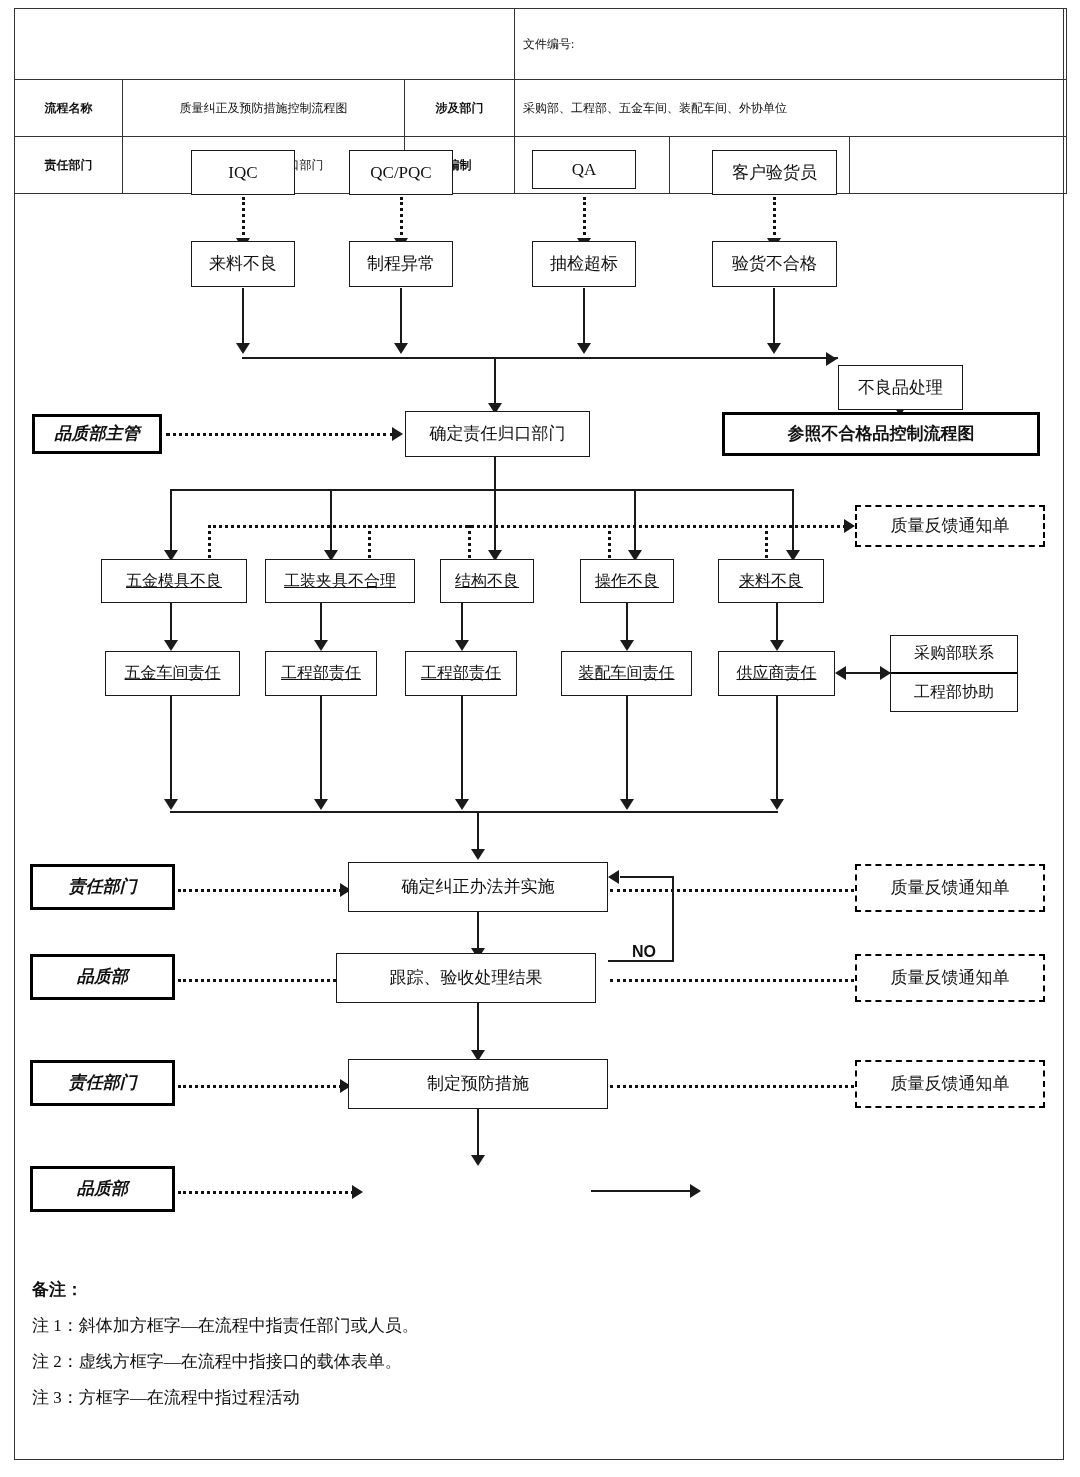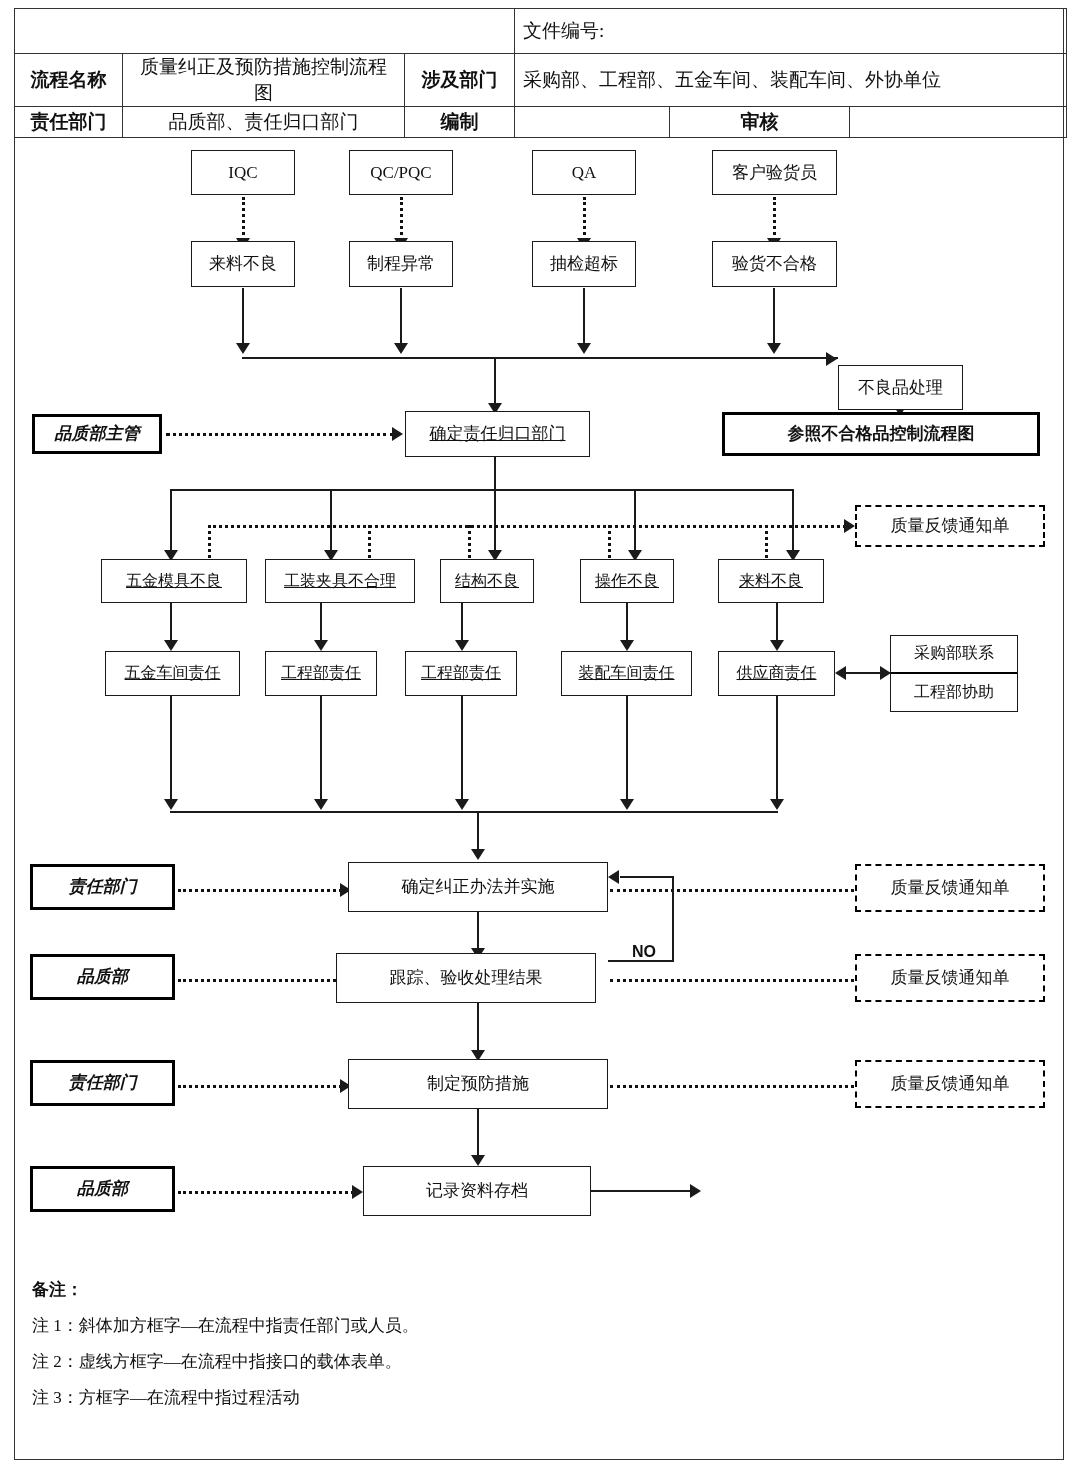--- a/index.html
+++ b/index.html
@@ -1,21 +1,21 @@
 <!DOCTYPE html>
 <html><head>
 <meta charset="utf-8">
 <style>
   html,body{margin:0;padding:0;background:#ffffff;}
   body{font-family:"Liberation Serif","DejaVu Serif",serif;color:#111;}
   #page{position:relative;width:1080px;height:1477px;overflow:hidden;background:#fff;}
 
   
   .hdr{position:absolute;left:14px;top:8px;width:1052px;border-collapse:collapse;table-layout:fixed;}
-  .hdr td{border:1px solid #333;padding:0 8px;font-size:19px;vertical-align:middle;height:30px;}
+  .hdr td{border:1px solid #333;padding:13px 8px;font-size:12px;vertical-align:middle;height:30px;}
   .hdr td.b{font-weight:bold;text-align:center;}
   .hdr td.c{text-align:center;}
   .hdr td.noline{border:none;}
   .hdr td.tall{height:44px;}
 
   
   .frame{position:absolute;left:14px;top:8px;width:1050px;height:1452px;border:1px solid #333;box-sizing:border-box;pointer-events:none;}
 
   
   .bx{position:absolute;box-sizing:border-box;display:flex;align-items:center;justify-content:center;
@@ -90,21 +90,21 @@
     </tr>
   </tbody>
     </table>
 
   <div class="bx" style="left:191px;top:150px;width:104px;height:45px;">
       <span>IQC</span>
     </div>
   <div class="bx" style="left:349px;top:150px;width:104px;height:45px;">
       <span>QC/PQC</span>
     </div>
-  <div class="bx" style="left:532px;top:150px;width:104px;height:45px;">
+  <div class="bx" style="left:532px;top:150px;width:104px;height:39px;">
       <span>QA</span>
     </div>
   <div class="bx" style="left:712px;top:150px;width:125px;height:45px;">
       <span>客户验货员</span>
     </div>
 
   <div class="dln dlnv" style="left:242px;top:197px;height:44px;"></div>
   <div class="arw down" style="left:236px;top:238px;"></div>
   <div class="dln dlnv" style="left:400px;top:197px;height:44px;"></div>
   <div class="arw down" style="left:394px;top:238px;"></div>
@@ -148,21 +148,21 @@
     </div>
 
   <div class="ln lnv" style="left:494px;top:358px;height:50px;"></div>
   <div class="arw down" style="left:488px;top:403px;"></div>
 
   <div class="bx ital thick" style="left:32px;top:414px;width:130px;height:40px;">
       <span>品质部主管</span>
     </div>
   <div class="dln dlnh" style="left:166px;top:433px;width:228px;"></div>
   <div class="arw right" style="left:392px;top:427px;"></div>
-  <div class="bx" style="left:405px;top:411px;width:185px;height:46px;text-decoration:underline;">
+  <div class="bx" style="left:405px;top:411px;width:185px;height:46px;">
       <span>确定责任归口部门</span>
     </div>
 
   <div class="ln lnv" style="left:494px;top:457px;height:33px;"></div>
   <div class="ln lnh" style="left:170px;top:489px;width:624px;"></div>
   <div class="ln lnv" style="left:170px;top:489px;height:66px;"></div>
   <div class="arw down" style="left:164px;top:550px;"></div>
   <div class="ln lnv" style="left:330px;top:489px;height:66px;"></div>
   <div class="arw down" style="left:324px;top:550px;"></div>
   <div class="ln lnv" style="left:494px;top:489px;height:66px;"></div>
@@ -300,23 +300,20 @@
     </div>
 
   <div class="ln lnv" style="left:477px;top:1109px;height:52px;"></div>
   <div class="arw down" style="left:471px;top:1155px;"></div>
 
   <div class="bx ital thick" style="left:30px;top:1166px;width:145px;height:46px;">
       <span>品质部</span>
     </div>
   <div class="dln dlnh" style="left:178px;top:1191px;width:176px;"></div>
   <div class="arw right" style="left:352px;top:1185px;"></div>
-  <div class="bx" style="left:363px;top:1166px;width:228px;height:50px;">
-      <span>记录资料存档</span>
-    </div>
   <div class="ln lnh" style="left:591px;top:1190px;width:102px;"></div>
   <div class="arw right" style="left:690px;top:1184px;"></div>
 
   <div class="notes">
     <p class="nh">备注：</p>
     <p class="nt">注 1：斜体加方框字—在流程中指责任部门或人员。</p>
     <p class="nt">注 2：虚线方框字—在流程中指接口的载体表单。</p>
     <p class="nt">注 3：方框字—在流程中指过程活动</p>
   </div>
 

